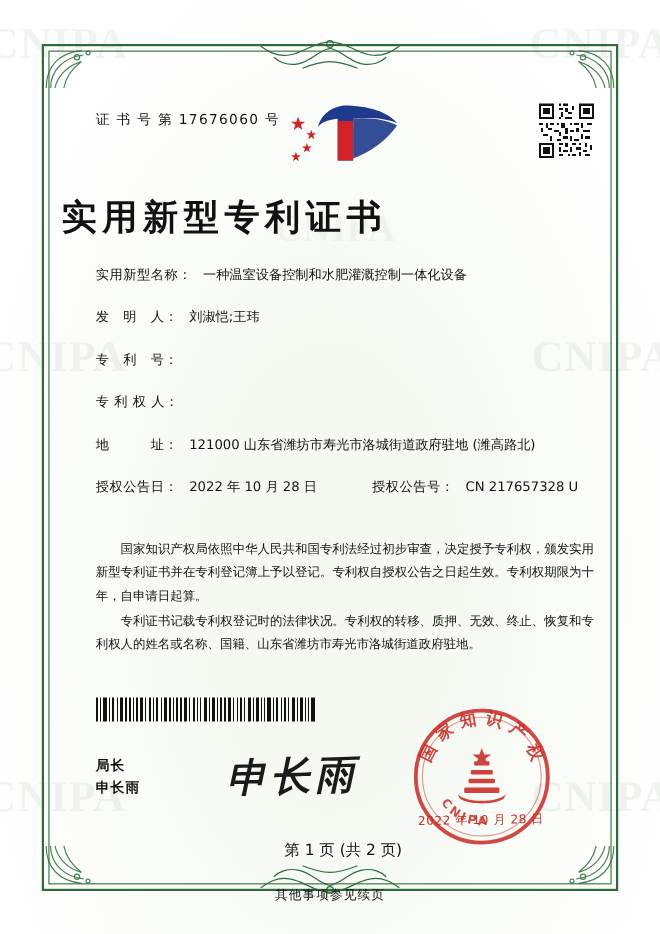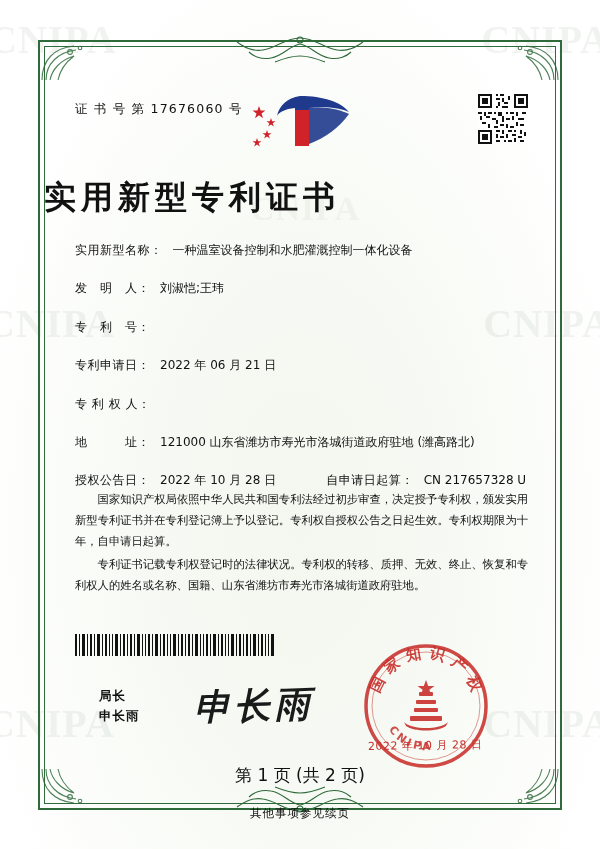--- a/index.html
+++ b/index.html
@@ -81,21 +81,21 @@
     left: 50%;
     bottom: 34px;
     transform: translateX(-50%) scaleY(-1);
     width: 170px;
     height: 34px;
   }
 
   
   .content {
     position: absolute;
-    left: 44px;
+    left: 56px;
     top: 46px;
     width: 512px;
     height: 602px;
   }
 
   .cert-no {
     position: absolute;
     left: 31px;
     top: 55px;
     font-size: 12.5px;
@@ -203,21 +203,20 @@
   .sign-block {
     position: absolute;
     left: 31px;
     top: 640px;
     font-size: 12.5px;
     line-height: 1.6;
     letter-spacing: 1px;
     color: #111;
     font-family: "DejaVu Sans", sans-serif;
     font-weight: 600;
-    margin-left: 24px;
   }
 
   .signature {
     position: absolute;
     left: 150px;
     top: 636px;
     font-size: 36px;
     font-family: "Liberation Serif", serif;
     font-style: italic;
     font-weight: bold;
@@ -244,21 +243,21 @@
     letter-spacing: 0.5px;
     transform: rotate(-1deg);
   }
 
   .page-no {
     position: absolute;
     left: 0;
     right: 0;
     top: 718px;
     text-align: center;
-    font-size: 17px;
+    font-size: 14px;
     color: #111;
     font-family: "DejaVu Sans", sans-serif;
   }
 
   .footnote {
     position: absolute;
     left: 0;
     right: 0;
     top: 806px;
     text-align: center;
@@ -451,34 +450,30 @@
         <span class="field-value">一种温室设备控制和水肥灌溉控制一体化设备</span>
       </div>
       <div class="field-row">
         <span class="field-label">发　明　人：</span>
         <span class="field-value">刘淑恺;王玮</span>
       </div>
       <div class="field-row">
         <span class="field-label">专　利　号：</span>
       </div>
       <div class="field-row">
-        <span class="field-label">专利申请日：</span>
-        <span class="field-value">2022 年 06 月 21 日</span>
-      </div>
-      <div class="field-row">
         <span class="field-label">专 利 权 人：</span>
       </div>
       <div class="field-row">
         <span class="field-label">地　　　址：</span>
         <span class="field-value">121000  山东省潍坊市寿光市洛城街道政府驻地 (潍高路北)</span>
       </div>
       <div class="field-row two-col">
         <span class="field-label">授权公告日：</span>
         <span class="field-value">2022 年 10 月 28 日</span>
-        <span class="field-label2">自申请日起算：</span>
+        <span class="field-label2">授权公告号：</span>
         <span class="field-value2">CN 217657328 U</span>
       </div>
     </div>
 
     <div class="paras">
       <p>国家知识产权局依照中华人民共和国专利法经过初步审查，决定授予专利权，颁发实用新型专利证书并在专利登记簿上予以登记。专利权自授权公告之日起生效。专利权期限为十年，自申请日起算。</p>
       <p>专利证书记载专利权登记时的法律状况。专利权的转移、质押、无效、终止、恢复和专利权人的姓名或名称、国籍、山东省潍坊市寿光市洛城街道政府驻地。</p>
     </div>
 
     <div class="barcode">

